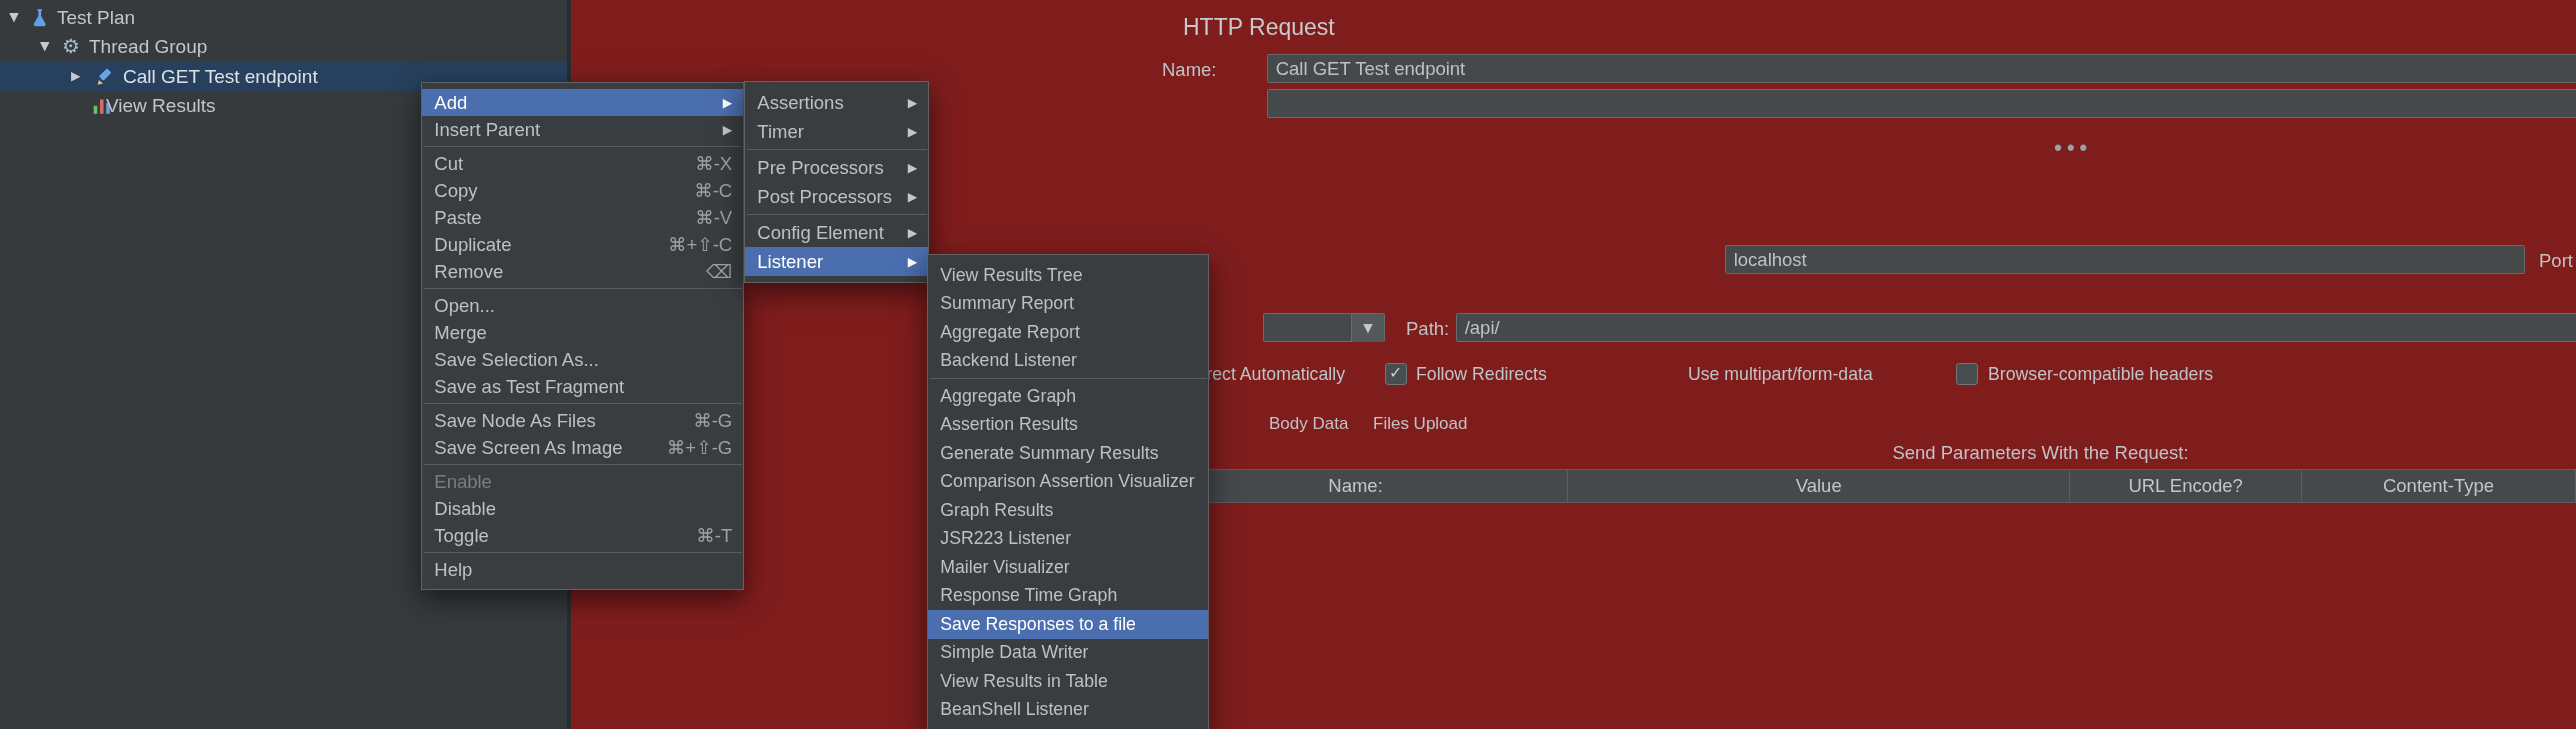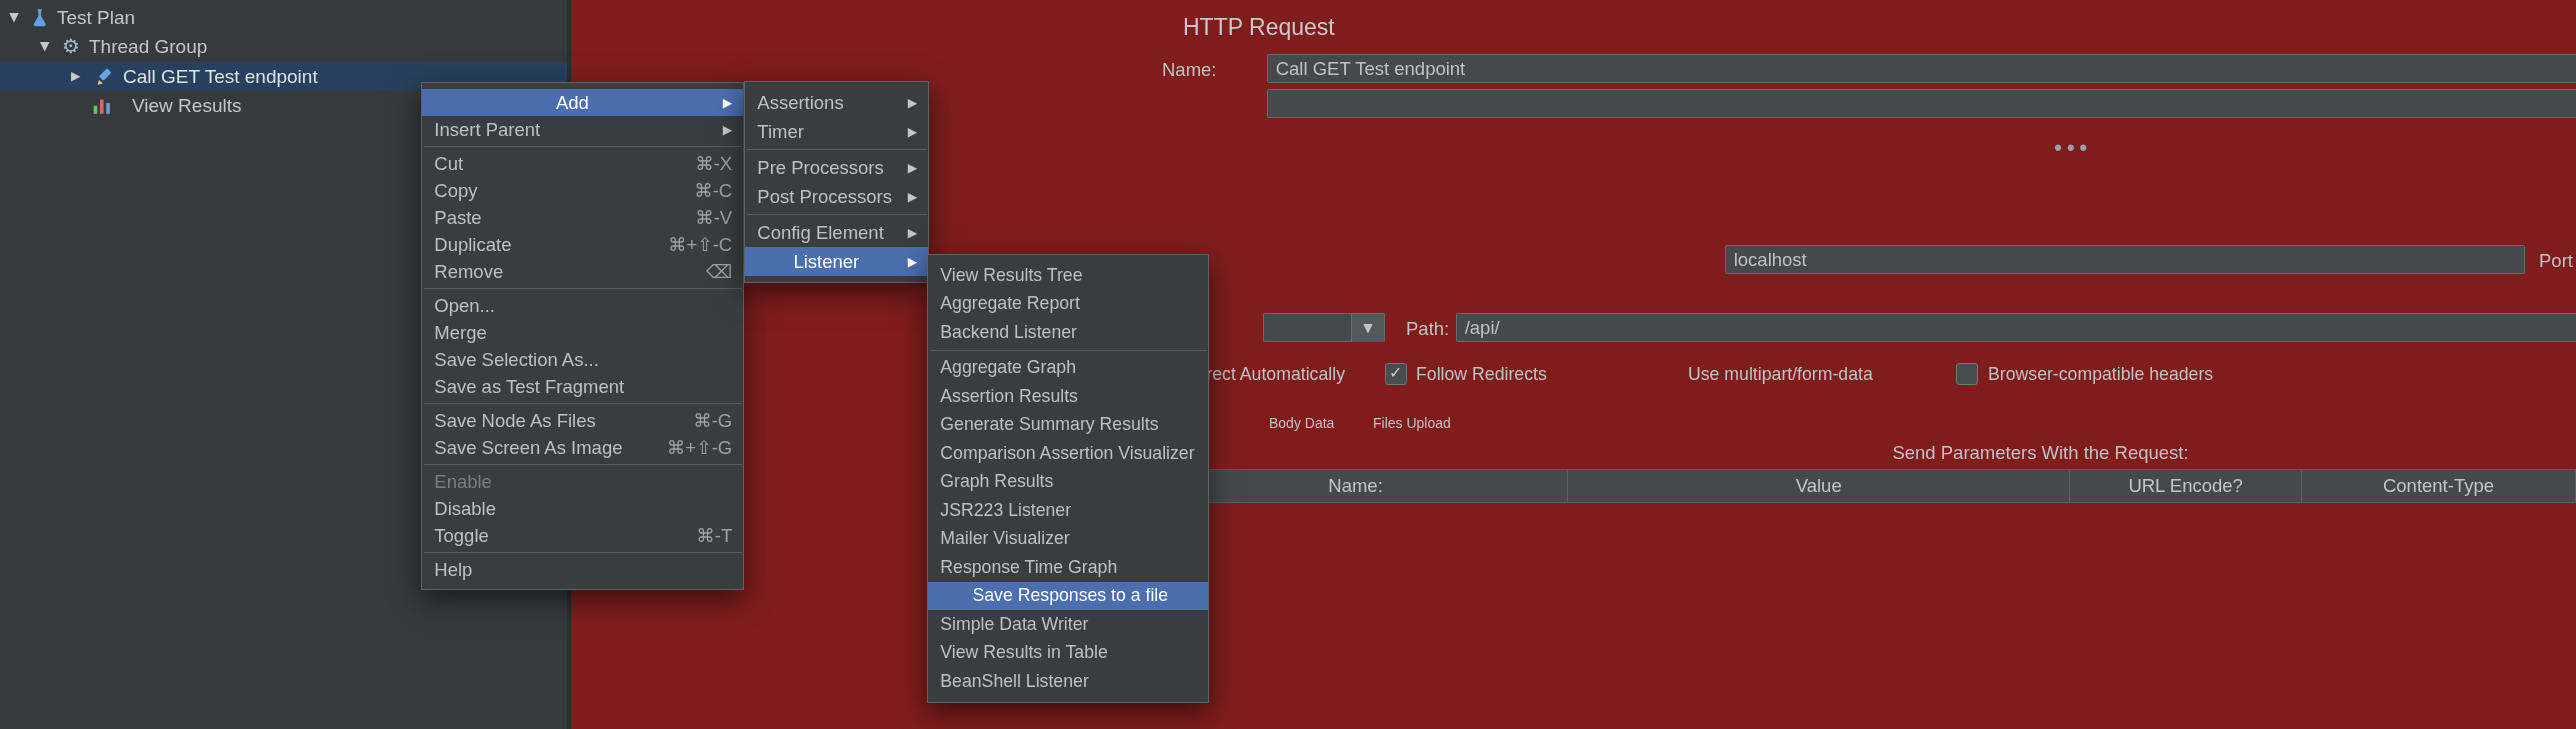--- a/index.html
+++ b/index.html
@@ -33,40 +33,40 @@
     font-family:"Liberation Sans",sans-serif;outline:none;border-radius:1.5px;
   }
   #splitter-grip{position:absolute;left:1483px;top:135px;font-size:23px;letter-spacing:4.6px;color:#9aa0a3;}
   .combo{position:absolute;height:29px;background:#45494a;border:0.8px solid #686c6e;border-radius:1.5px;box-sizing:border-box;}
   .combo-btn{position:absolute;right:0;top:0;width:32px;height:28px;background:#53585a;border-left:0.8px solid #686c6e;
     text-align:center;line-height:28px;font-size:12.3px;color:#c3c7c9;font-family:"DejaVu Sans",sans-serif;}
   .cb{position:absolute;top:363px;width:21.5px;height:21.5px;background:#484d4f;border:1.5px solid #71777a;border-radius:3.1px;box-sizing:border-box;
     text-align:center;line-height:17px;}
   .cb i{font-style:normal;font-size:16px;color:#c7d0d6;}
   .cblabel{position:absolute;top:360px;height:28px;line-height:28px;font-size:17.7px;color:#bfc3c5;white-space:nowrap;}
-  .tab{position:absolute;top:408px;height:31px;line-height:31px;font-size:14px;color:#bfc3c5;white-space:nowrap;}
+  .tab{position:absolute;top:408px;height:31px;line-height:31px;font-size:17px;color:#bfc3c5;white-space:nowrap;}
   #params-caption{position:absolute;left:573px;top:442px;width:1793px;text-align:center;font-size:18.5px;color:#bfc3c5;}
   #param-header{position:absolute;left:573px;right:0;top:469px;height:32px;display:flex;
     background:#46494b;border-top:0.8px solid #5a5e60;border-bottom:0.8px solid #5a5e60;}
   .th{height:32px;line-height:32px;text-align:center;font-size:18.5px;color:#c2c6c8;border-right:0.8px solid #5a5e60;box-sizing:border-box;white-space:nowrap;overflow:hidden;}
 
   
   .menu{position:absolute;background:#3a3d3f;border:0.8px solid #5f6365;box-shadow:0 9.2px 26px rgba(0,0,0,.55);
     padding:6.2px 0;box-sizing:border-box;}
   #context-menu{left:421px;top:82px;width:323px;z-index:10;}
   #add-submenu{left:744px;top:81px;width:185px;z-index:11;}
   #listener-submenu{left:927px;top:254px;width:282px;z-index:12;}
   .mi{display:flex;align-items:center;padding:0 10.8px 0 12.3px;color:#bdc1c3;font-size:18.5px;white-space:nowrap;}
   #context-menu .mi{height:27px;}
   #add-submenu .mi{height:29px;}
   #listener-submenu .mi{height:28.5px;font-size:17.7px;padding:0 7.7px 0 12.3px;}
   .mi .label{flex:1;overflow:hidden;}
   .mi .shortcut{margin-left:21.5px;color:#9ea2a4;}
   .mi .arrow{margin-left:12.3px;font-size:12.3px;color:#c3c7c9;font-family:"DejaVu Sans",sans-serif;}
-  .mi.hl{background:#4b6eaf;text-align:center;}
+  .mi.hl{background:#4b6eaf;}
   .mi.hl .label,.mi.hl .shortcut,.mi.hl .arrow{color:#ffffff;}
   .mi.disabled .label{color:#7b7e80;}
   .menu-sep{height:0.8px;background:#595d5f;margin:3.1px 1.5px;}
 </style>
 </head>
 <body>
 
 <div id="tree-panel">
 
   <div class="trow" style="top:3.1px;">
@@ -97,21 +97,21 @@
   </div>
 
   <div class="trow" style="top:91px;">
     <span class="ticon" style="left:91px;">
       <svg viewBox="0 0 24 24">
           <rect x="3" y="12" width="4" height="9" fill="#6abf6a"></rect>
           <rect x="10" y="5" width="4" height="16" fill="#d86a6a"></rect>
           <rect x="17" y="9" width="4" height="12" fill="#6a9fd8"></rect>
         </svg>
     </span>
-    <span class="tlabel" style="left:132px;">View Results</span>
+    <span class="tlabel" style="left:106px;">View Results</span>
   </div>
 </div>
 
 <div id="panel-divider"></div>
 
 <div id="editor-panel">
 
   <div id="editor-title">HTTP Request</div>
 
   <div class="flabel" style="left:591px;top:54px;">Name:</div>
@@ -247,20 +247,23 @@
     <span class="label">Listener</span>
     <span class="arrow">▶</span>
   </div>
 </div>
 
 <div class="menu" id="listener-submenu">
   <div class="mi">
     <span class="label">View Results Tree</span>
   </div>
   <div class="mi">
+    <span class="label">Summary Report</span>
+  </div>
+  <div class="mi">
     <span class="label">Aggregate Report</span>
   </div>
   <div class="mi">
     <span class="label">Backend Listener</span>
   </div>
   <div class="menu-sep"></div>
   <div class="mi">
     <span class="label">Aggregate Graph</span>
   </div>
   <div class="mi">

